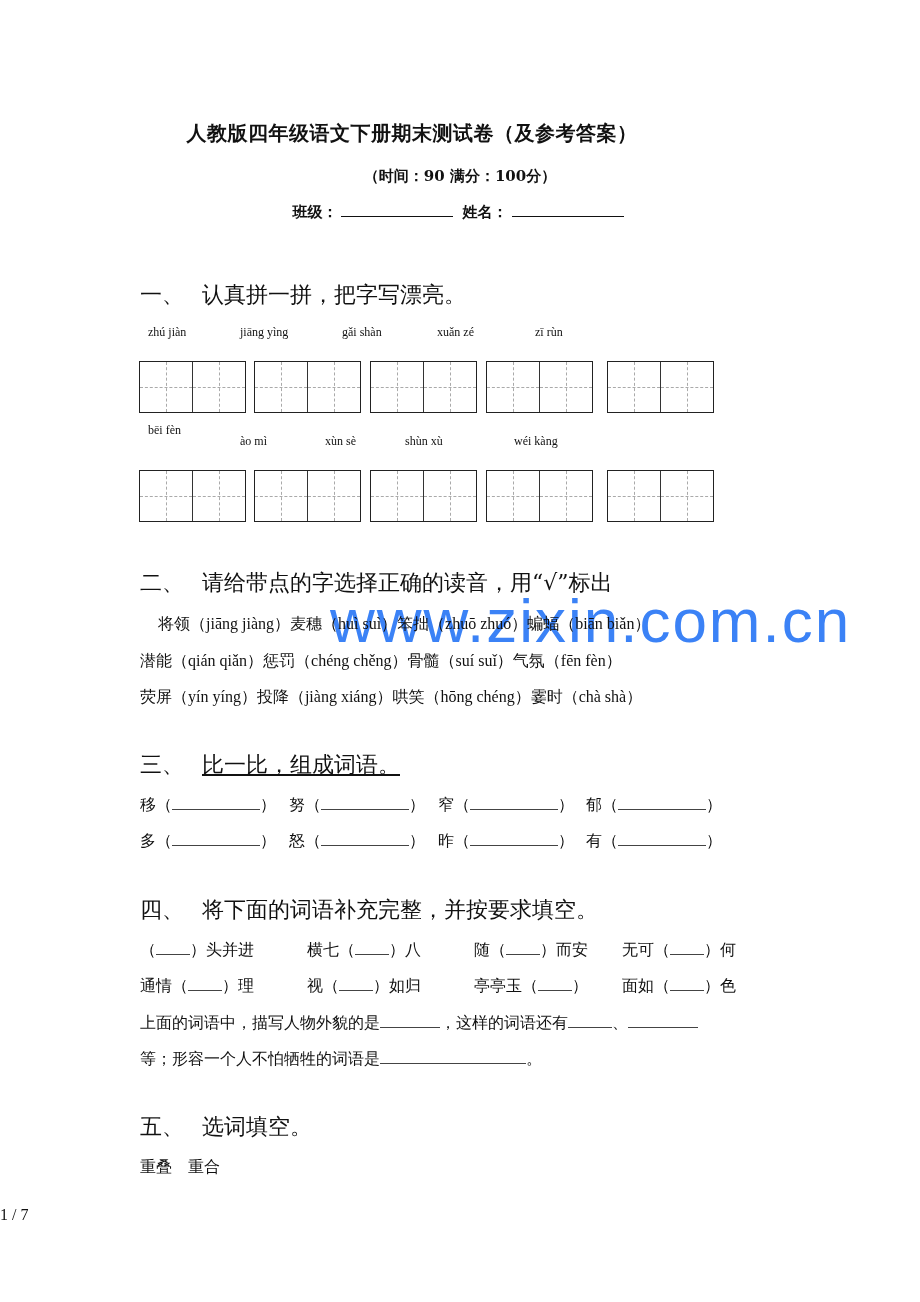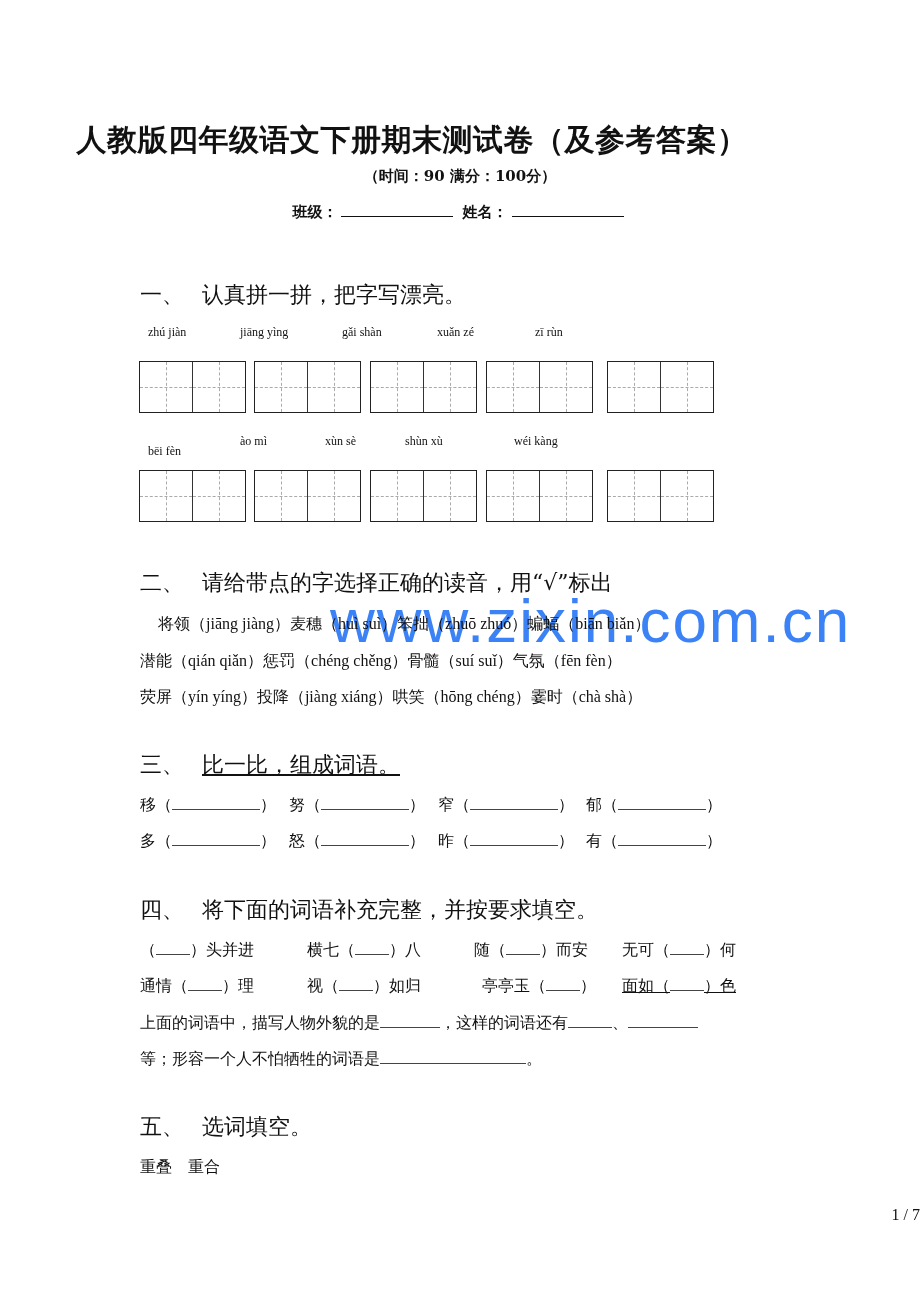--- a/index.html
+++ b/index.html
@@ -1,37 +1,37 @@
 <!DOCTYPE html>
 <html><head>
 <meta charset="utf-8">
 <style>
   html, body { margin:0; padding:0; background:#ffffff; }
   body { width:920px; height:1302px; position:relative; overflow:hidden;
          font-family:"DejaVu Serif","Liberation Serif",serif; color:#111; }
   .abs { position:absolute; white-space:nowrap; }
-  .title { left:0; width:824px; top:120px; text-align:center; font-size:30px; font-weight:bold; letter-spacing:0.5px; }
+  .title { left:0; width:824px; top:120px; text-align:center; font-size:20px; font-weight:bold; letter-spacing:0.5px; }
   .subtitle { left:0; width:920px; top:167px; text-align:center; font-size:15px; font-weight:bold; }
   .nameline { left:0; width:920px; top:202px; text-align:center; font-size:15px; font-weight:bold; }
   .nameline .blank { display:inline-block; width:112px; border-bottom:1px solid #111; height:14px; vertical-align:baseline; margin:0 4px; }
   .sec-head { left:140px; font-size:22px; font-weight:normal; }
   .sec-head .num { display:inline-block; width:62px; }
   .py { font-family:"Liberation Serif","DejaVu Serif",serif; font-size:12px; }
   .grid-box { position:absolute; height:52px; border:1.5px solid #222; box-sizing:border-box; background:#fff; }
   .cell { position:absolute; top:0; bottom:0; width:50%; box-sizing:border-box; }
   .cell.left { left:0; border-right:1.5px solid #333; }
   .cell.right { right:0; }
   .cell .vh { position:absolute; left:50%; top:0; bottom:0; border-left:1px dashed #aaa; }
   .cell .hh { position:absolute; top:50%; left:0; right:0; border-top:1px dashed #aaa; }
   .line { left:140px; font-size:16px; }
   .pinyin { font-family:"Liberation Serif","DejaVu Serif",serif; font-size:16px; }
   .u { display:inline-block; border-bottom:1px solid #444; vertical-align:baseline; height:13px; }
   .watermark { left:330px; top:585px; font-family:"Liberation Sans","DejaVu Sans",sans-serif; font-size:62px; color:#3b82f6; letter-spacing:2px; z-index:0; }
   .content { position:relative; z-index:1; }
-  .footer { left:0; width:920px; top:1206px; text-align:right; font-size:16px; font-family:"Liberation Serif",serif; }
+  .footer { left:0; width:920px; top:1206px; text-align:left; font-size:16px; font-family:"Liberation Serif",serif; }
 </style>
 </head>
 <body>
 
 <div class="abs watermark">www.zixin.com.cn</div>
 
 <div class="content">
 
   <div class="abs title">人教版四年级语文下册期末测试卷（及参考答案）</div>
   <div class="abs subtitle">（时间：90   满分：100分）</div>
@@ -95,21 +95,21 @@
           <div class="vh"></div>
           <div class="hh"></div>
         </div>
         <div class="cell right">
           <div class="vh"></div>
           <div class="hh"></div>
         </div>
       </div>
     </div>
 
-  <div class="abs py" style="left:148px; top:444px;">bēi fèn</div>
+  <div class="abs py" style="left:148px; top:423px;">bēi fèn</div>
   <div class="abs py" style="left:240px; top:434px;">ào mì</div>
   <div class="abs py" style="left:325px; top:434px;">xùn sè</div>
   <div class="abs py" style="left:405px; top:434px;">shùn xù</div>
   <div class="abs py" style="left:514px; top:434px;">wéi kàng</div>
 
   <div id="grid-row-2">
       <div class="grid-box" style="left: 139px; top: 470px; width: 107px;">
         <div class="cell left">
           <div class="vh"></div>
           <div class="hh"></div>
@@ -195,22 +195,22 @@
   </div>
   <div id="s4-row1" class="abs line" style="top:940px;">
       <span class="abs" style="left: 0px;"><span>（</span><span class="u" style="width: 34px;"></span><span>）头并进</span></span>
       <span class="abs" style="left: 167px;"><span>横七（</span><span class="u" style="width: 34px;"></span><span>）八</span></span>
       <span class="abs" style="left: 334px;"><span>随（</span><span class="u" style="width: 34px;"></span><span>）而安</span></span>
       <span class="abs" style="left: 482px;"><span>无可（</span><span class="u" style="width: 34px;"></span><span>）何</span></span>
     </div>
   <div id="s4-row2" class="abs line" style="top:976px;">
       <span class="abs" style="left: 0px;"><span>通情（</span><span class="u" style="width: 34px;"></span><span>）理</span></span>
       <span class="abs" style="left: 167px;"><span>视（</span><span class="u" style="width: 34px;"></span><span>）如归</span></span>
-      <span class="abs" style="left: 334px; margin-left: 8px;"><span>亭亭玉（</span><span class="u" style="width: 34px;"></span><span>）</span></span>
-      <span class="abs" style="left: 482px; text-decoration: underline;"><span>面如（</span><span class="u" style="width: 34px;"></span><span>）色</span></span>
+      <span class="abs" style="left: 334px;"><span>亭亭玉（</span><span class="u" style="width: 34px;"></span><span>）</span></span>
+      <span class="abs" style="left: 482px;"><span>面如（</span><span class="u" style="width: 34px;"></span><span>）色</span></span>
     </div>
   <div class="abs line" style="top:1013px;">
     <span>上面的词语中，描写人物外貌的是</span><span class="u" style="width:60px;"></span><span>，这样的词语还有</span><span class="u" style="width:44px;"></span><span>、</span><span class="u" style="width:70px;"></span>
   </div>
   <div class="abs line" style="top:1049px;">
     <span>等；形容一个人不怕牺牲的词语是</span><span class="u" style="width:146px;"></span><span>。</span>
   </div>
 
   <div class="abs sec-head" style="top:1112px;">
     <span class="num">五、</span><span>选词填空。</span>

